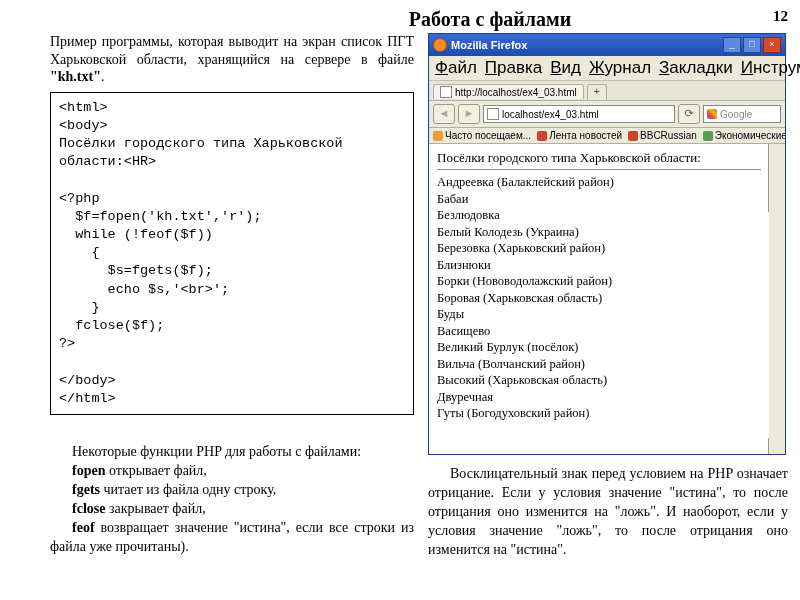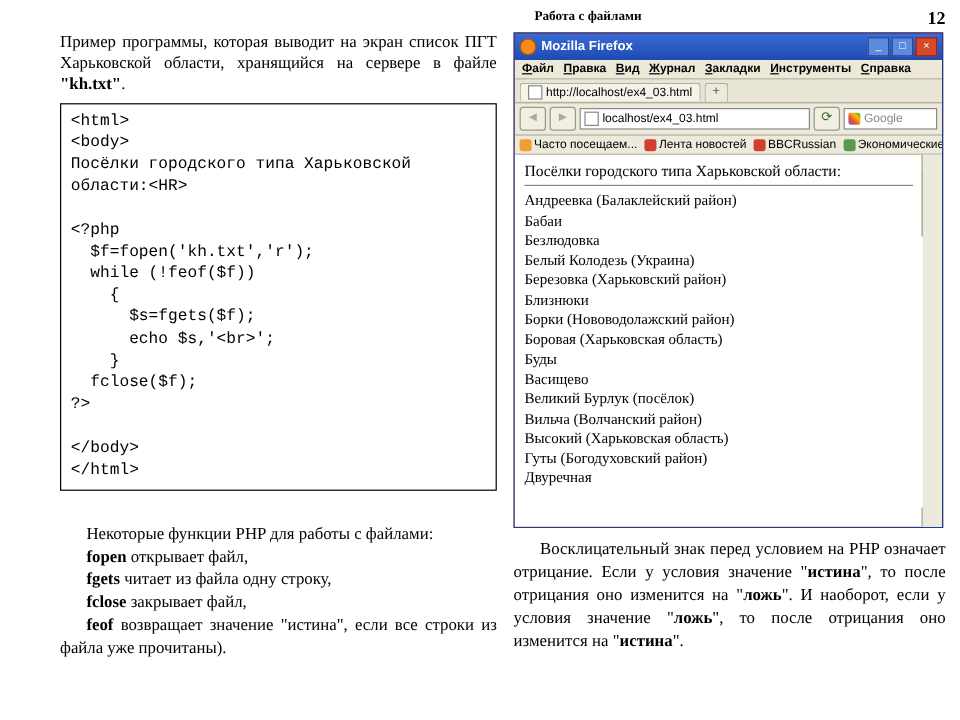--- a/index.html
+++ b/index.html
@@ -14,21 +14,21 @@
     background: #fff;
     position: relative;
   }
   .top-row {
     display: flex;
     justify-content: space-between;
     align-items: flex-start;
   }
   .title {
     font-weight: bold;
-    font-size: 11px;
+    font-size: 20px;
     text-align: center;
     flex: 1;
     margin-left: 195px;
   }
   .page-num {
     font-weight: bold;
     font-size: 15px;
   }
   .columns {
     display: flex;
@@ -65,21 +65,21 @@
     font-size: 14px;
     line-height: 1.35;
     text-align: justify;
   }
   .php-funcs .ind { text-indent: 22px; }
   .php-funcs b { font-weight: bold; }
 
   
   .browser {
     border: 1px solid #1a3f8b;
-    background: #b91c1c;
+    background: #f9a8d4;
     font-family: Tahoma, Arial, sans-serif;
     font-size: 11px;
     width: 356px;
   }
   .b-titlebar {
     background: linear-gradient(#3a6ad4, #1d4bb0);
     color: #fff;
     display: flex;
     align-items: center;
     padding: 2px 4px;
@@ -92,21 +92,21 @@
   }
   .b-titlebar .t-text { flex: 1; font-weight: bold; }
   .win-btns { display: flex; gap: 2px; }
   .win-btn {
     width: 16px; height: 14px; background: #5b8be0; border: 1px solid #2a4a8a;
     font-size: 9px; text-align: center; line-height: 12px; color: #fff;
   }
   .win-btn.close { background: #d44a2a; border-color: #922; }
   .b-menubar {
     background: #ece9d8; display: flex; gap: 8px; padding: 2px 6px;
-    font-size: 10px; color: #000; border-bottom: 1px solid #c0c0b0; font-weight: bold;
+    font-size: 17px; color: #000; border-bottom: 1px solid #c0c0b0;
   }
   .b-menubar span { text-decoration: underline; text-decoration-color: transparent; }
   .b-menubar span::first-letter { text-decoration: underline; }
   .b-tabbar {
     background: #e8e5d6; padding: 3px 4px 0 4px; display: flex; align-items: flex-start;
     border-bottom: 1px solid #b0b0a0;
   }
   .b-tab {
     background: #f6f4ea; border: 1px solid #b0b0a0; border-bottom: none;
     border-radius: 3px 3px 0 0; padding: 1px 6px; font-size: 10px;
@@ -163,21 +163,21 @@
     background: #e8e5d2; border: 1px solid #9a9a88; font-size: 8px;
     text-align: center; line-height: 12px; color: #555;
   }
   .scroll-up { top: 0; }
   .scroll-down { bottom: 0; }
 
   .right-para {
     margin-top: 10px; font-size: 14px; line-height: 1.35; text-align: justify;
     text-indent: 22px;
   }
-  .right-para b { font-weight: bold; }
+  .right-para b { font-weight: normal; }
 </style>
 </head>
 <body>
 
 <div class="top-row">
   <div class="title">Работа с файлами</div>
   <div class="page-num">12</div>
 </div>
 
 <div class="columns">
@@ -284,22 +284,22 @@
             <div class="line">Белый Колодезь (Украина)</div>
             <div class="line">Березовка (Харьковский район)</div>
             <div class="line">Близнюки</div>
             <div class="line">Борки (Нововодолажский район)</div>
             <div class="line">Боровая (Харьковская область)</div>
             <div class="line">Буды</div>
             <div class="line">Васищево</div>
             <div class="line">Великий Бурлук (посёлок)</div>
             <div class="line">Вильча (Волчанский район)</div>
             <div class="line">Высокий (Харьковская область)</div>
+            <div class="line">Двуречная</div>
             <div class="line">Гуты (Богодуховский район)</div>
-            <div class="line">Двуречная</div>
           </div>
       </div>
     </div>
 
     <div class="right-para">
       <span>Восклицательный знак перед условием на PHP означает отрицание.</span>
       <span>Если у условия значение "</span><b>истина</b><span>", то после отрицания оно изменится на "</span><b>ложь</b><span>". И наоборот, если у условия значение "</span><b>ложь</b><span>", то после отрицания оно изменится на "</span><b>истина</b><span>".</span>
     </div>
   </div>
 </div>

